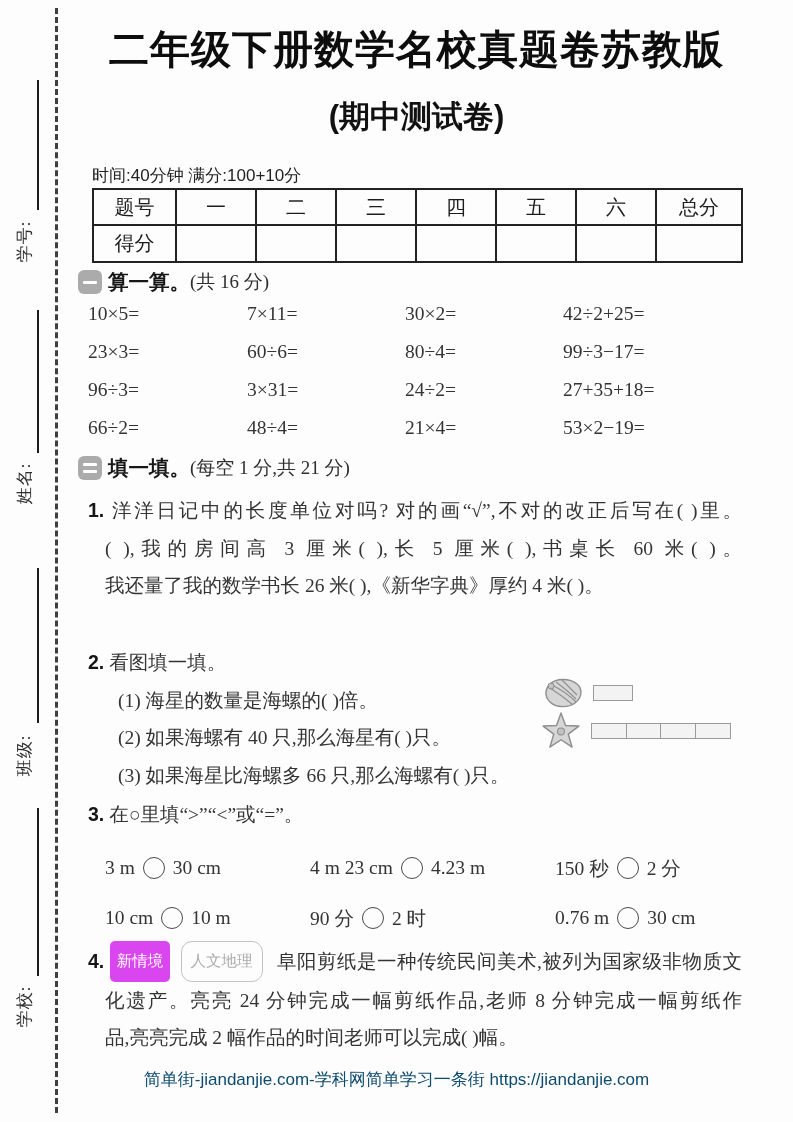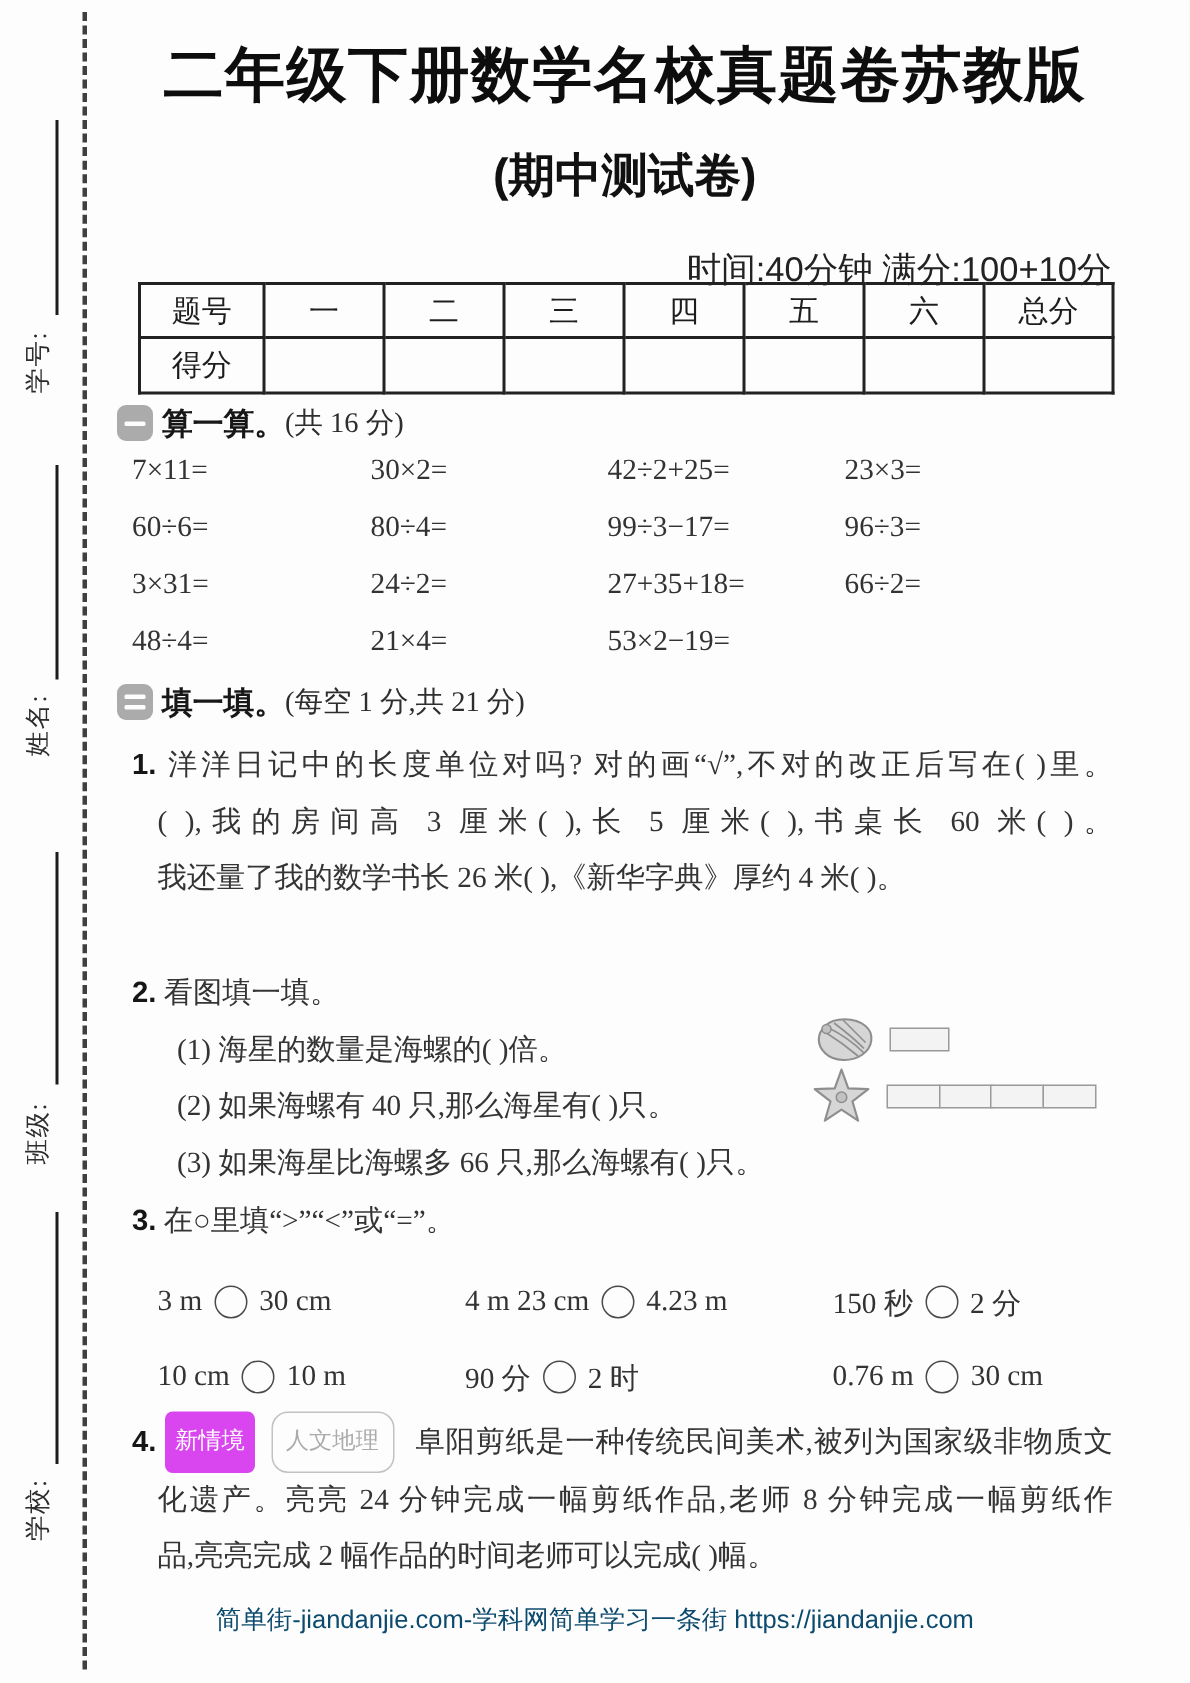--- a/index.html
+++ b/index.html
@@ -8,21 +8,21 @@
 
   
   .fold-line { position:absolute; left:55px; top:8px; height:1105px; border-left:3px dashed #3f3f3f; }
   .write-line { position:absolute; left:37px; border-left:2px solid #1c1c1c; }
   .margin-label { position:absolute; left:3px; width:44px; height:56px; display:flex; align-items:center; justify-content:center; }
   .margin-label span { transform:rotate(-90deg); white-space:nowrap; font-size:17px; color:#2c2c2c; letter-spacing:1px; }
 
   
   .title { position:absolute; top:22px; left:92px; width:649px; text-align:center; font-family:"Liberation Sans", sans-serif; font-weight:700; font-size:40px; color:#0d0d0d; letter-spacing:1px; }
   .subtitle { position:absolute; top:96px; left:92px; width:649px; text-align:center; font-family:"Liberation Sans", sans-serif; font-weight:700; font-size:31px; color:#111; }
-  .meta { position:absolute; top:164px; left:92px; width:649px; text-align:right; font-size:23px; color:#222; font-family:"Liberation Sans", sans-serif; }
+  .meta { position:absolute; top:164px; left:92px; width:649px; font-size:17px; color:#222; font-family:"Liberation Sans", sans-serif; }
 
   
   table.score { position:absolute; top:188px; left:92px; border-collapse:collapse; table-layout:fixed; }
   table.score td { border:2px solid #222; text-align:center; font-size:20px; color:#1d1d1d; }
   table.score tr.hd td { height:36px; }
   table.score tr.sc td { height:37px; }
 
   
   .sec-head { position:absolute; left:78px; display:flex; align-items:center; }
   .sec-badge { width:24px; height:24px; background:#ababab; border-radius:6px; margin-right:6px; display:flex; flex-direction:column; align-items:center; justify-content:center; gap:4px; flex:0 0 auto; }
@@ -118,20 +118,21 @@
 
   <div class="sec-head" style="top:268px;">
     <span class="sec-badge">
         <i></i>
       </span>
     <span class="sec-title">算一算。</span>
     <span class="sec-note">(共 16 分)</span>
   </div>
 
   <div class="calc-grid">
+    <span>10×5=</span>
     <span>7×11=</span>
     <span>30×2=</span>
     <span>42÷2+25=</span>
     <span>23×3=</span>
     <span>60÷6=</span>
     <span>80÷4=</span>
     <span>99÷3−17=</span>
     <span>96÷3=</span>
     <span>3×31=</span>
     <span>24÷2=</span>

